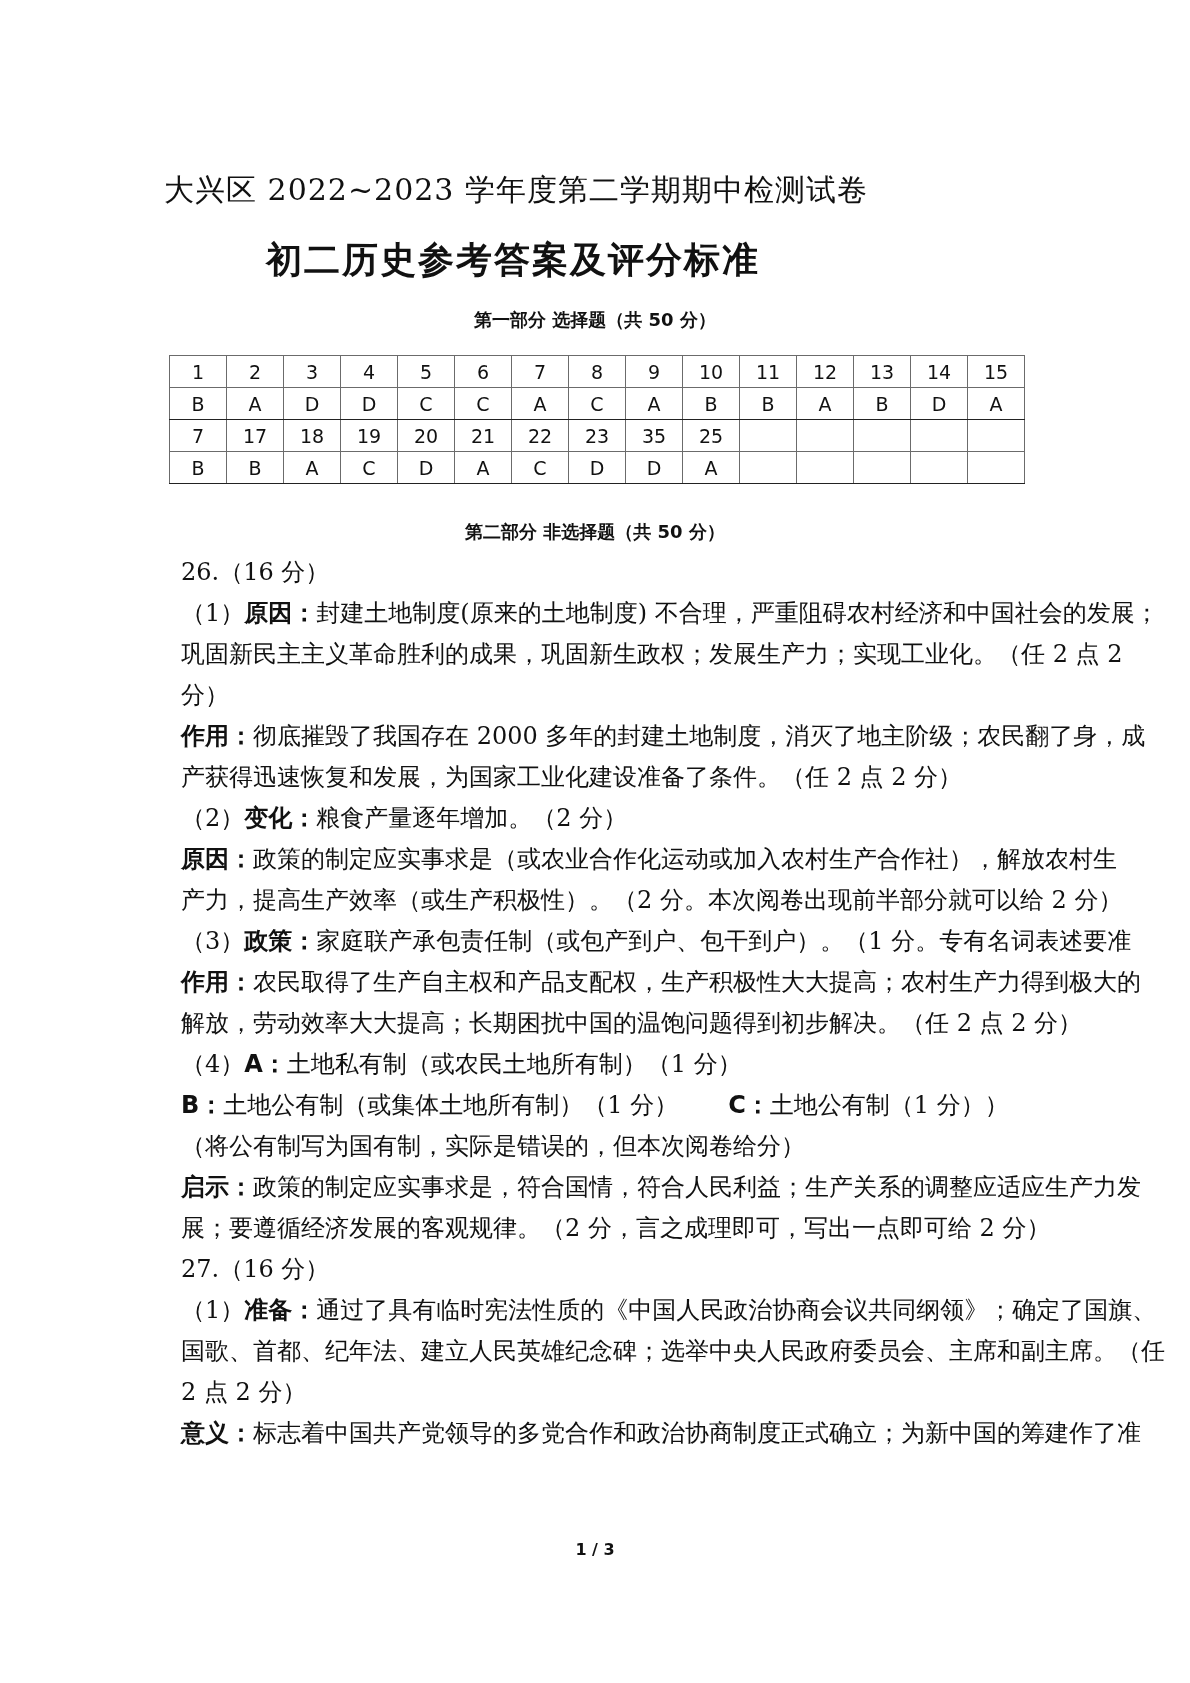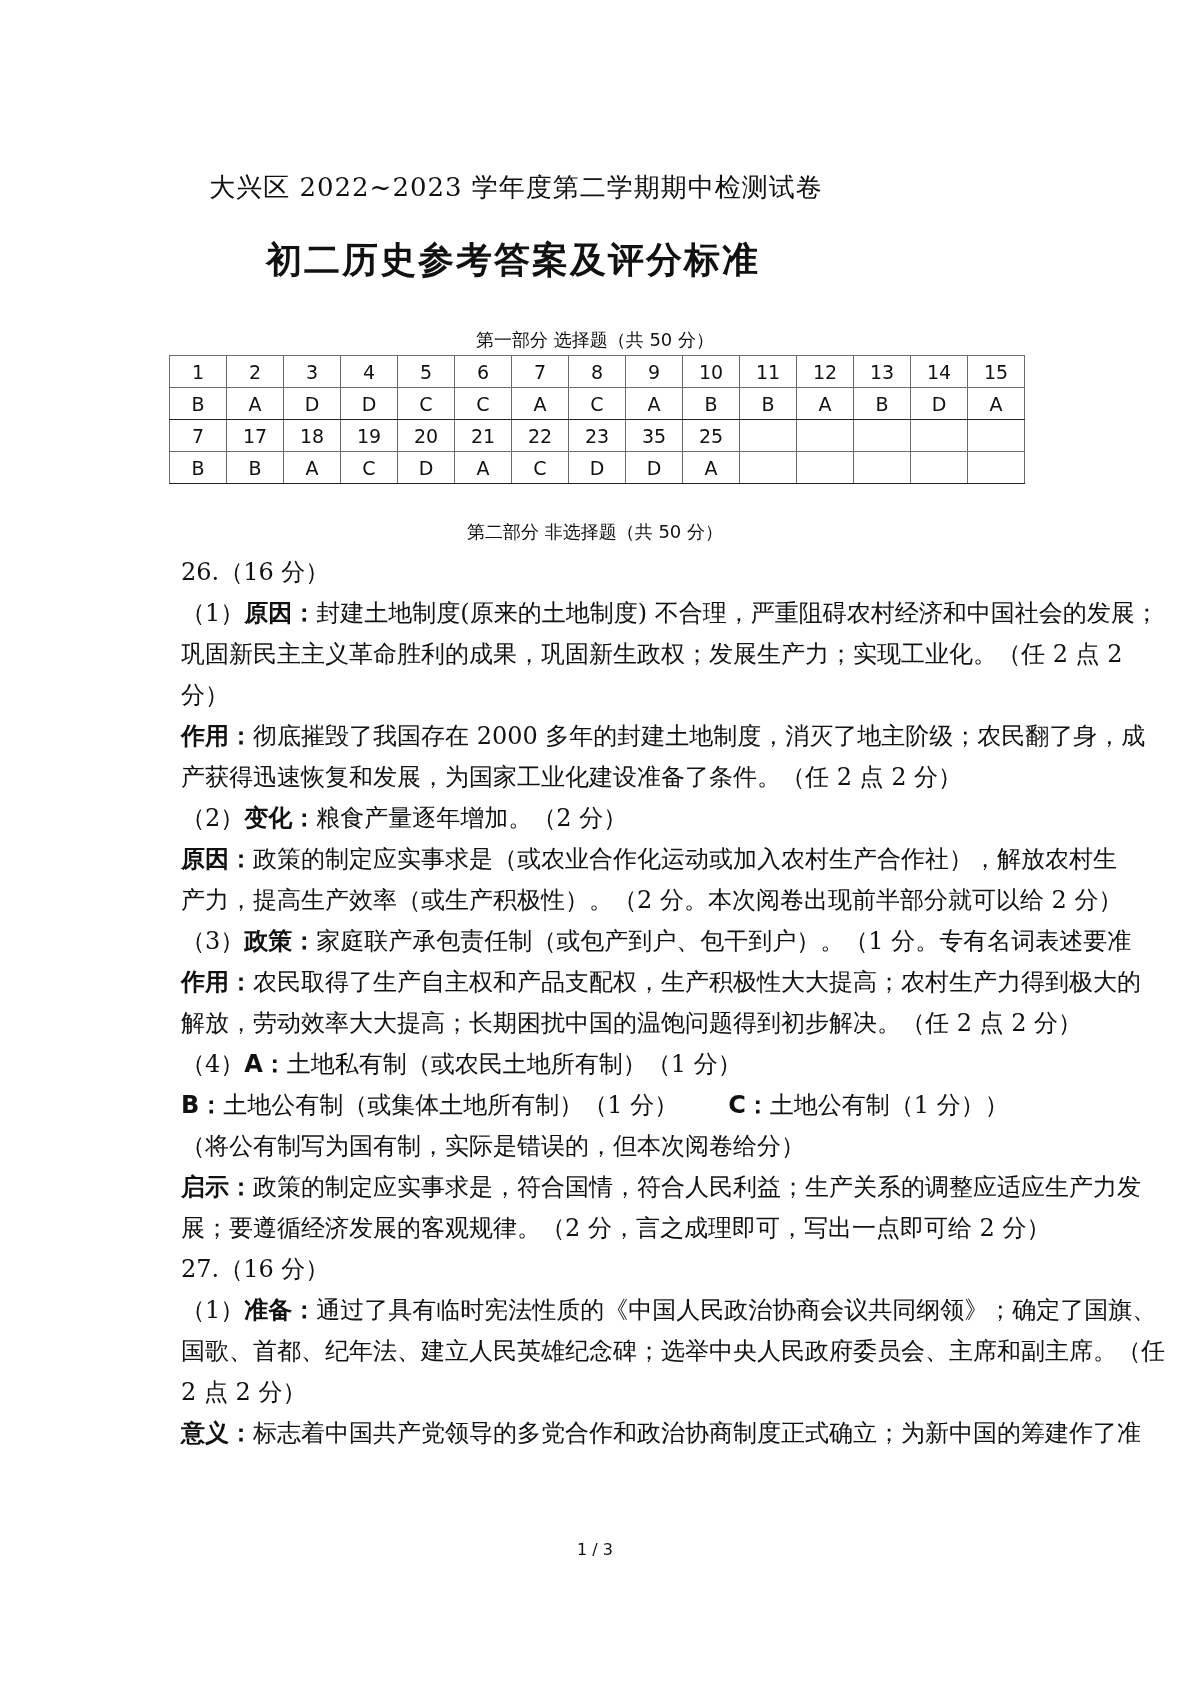--- a/index.html
+++ b/index.html
@@ -1,30 +1,30 @@
 <!DOCTYPE html>
 <html><head>
 <meta charset="utf-8">
 <style>
   html, body { margin:0; padding:0; background:#ffffff; }
   body { width:1190px; height:1683px; position:relative; overflow:hidden; color:#111; }
   .serif { font-family: "DejaVu Serif", "Liberation Serif", serif; }
   .sans { font-family: "DejaVu Sans", "Liberation Sans", sans-serif; }
-  .exam-title { position:absolute; left:0; width:1032px; top:170px; text-align:center; font-size:26px; font-weight:normal; letter-spacing:1px; }
+  .exam-title { position:absolute; left:0; width:1032px; top:170px; text-align:center; font-size:30px; font-weight:normal; letter-spacing:1px; }
   .main-title { position:absolute; left:0; width:1026px; top:236px; text-align:center; font-size:36px; font-weight:bold; letter-spacing:2px; }
-  .section1 { position:absolute; left:0; width:1190px; top:328px; text-align:center; font-size:18px; font-weight:normal; }
+  .section1 { position:absolute; left:0; width:1190px; top:308px; text-align:center; font-size:18px; font-weight:bold; }
   table.answers { position:absolute; left:169px; top:355px; border-collapse:collapse; }
   table.answers td { width:56px; height:31px; border:1.5px solid #6b6b6b; text-align:center; vertical-align:middle; font-size:19px; padding:0; }
   table.answers tr.row-ans td { border-bottom-color:#222; }
-  .section2 { position:absolute; left:0; width:1190px; top:520px; text-align:center; font-size:18px; font-weight:normal; }
+  .section2 { position:absolute; left:0; width:1190px; top:520px; text-align:center; font-size:18px; font-weight:bold; }
   .body-text { position:absolute; left:181px; top:552px; width:840px; }
   .line { height:41px; line-height:41px; font-size:24px; white-space:nowrap; }
   .line b { font-family:"DejaVu Sans", "Liberation Sans", sans-serif; font-weight:bold; }
   .gap { display:inline-block; width:50px; }
-  .page-num { position:absolute; left:0; width:1190px; top:1540px; text-align:center; font-size:16px; font-weight:normal; }
+  .page-num { position:absolute; left:0; width:1190px; top:1540px; text-align:center; font-size:16px; font-weight:bold; }
 </style>
 </head>
 <body>
 
 <div class="exam-title serif">大兴区 2022~2023 学年度第二学期期中检测试卷</div>
 <div class="main-title sans">初二历史参考答案及评分标准</div>
 <div class="section1 sans">第一部分 选择题（共 50 分）</div>
 
 <table class="answers sans">
   <tbody id="answer-body">

